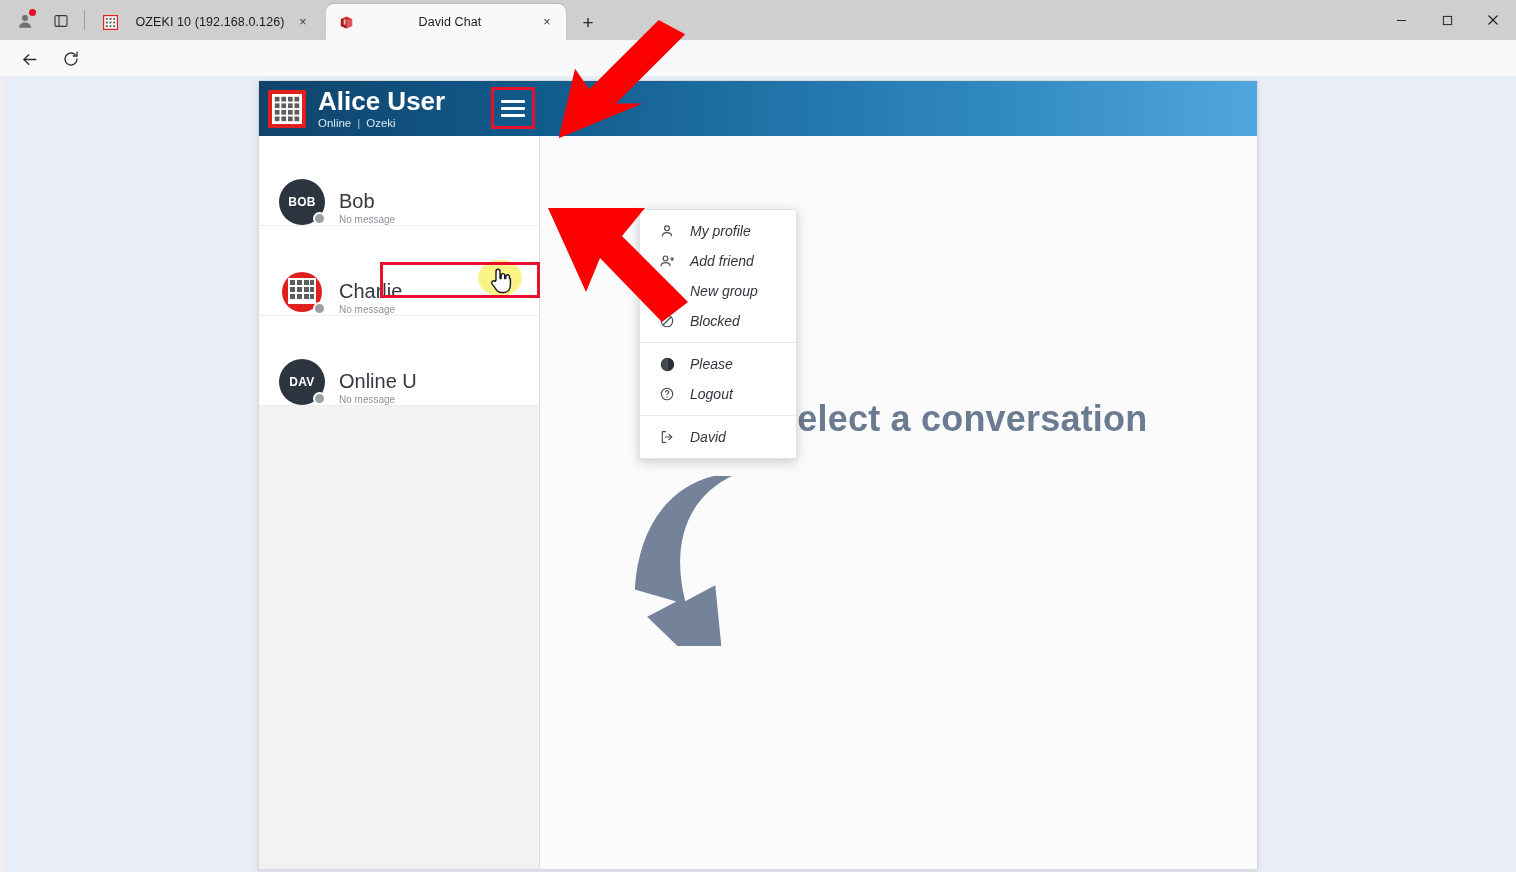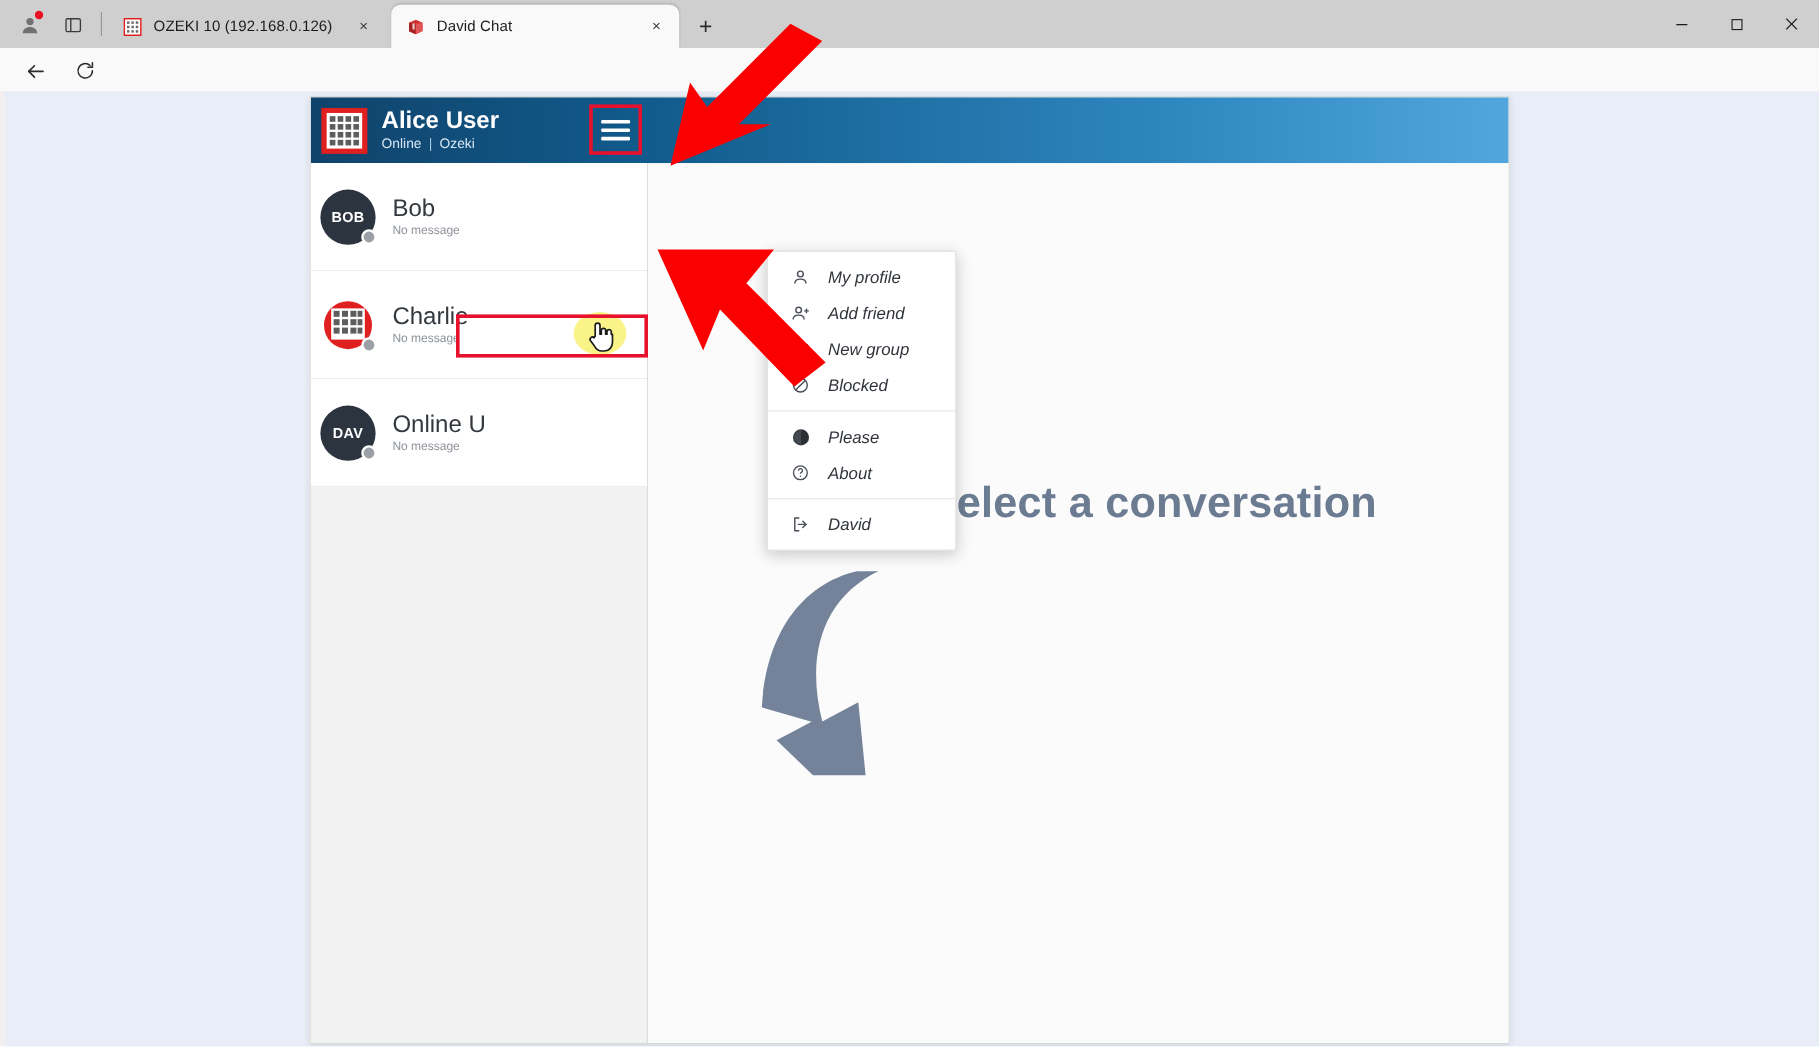--- a/index.html
+++ b/index.html
@@ -8,21 +8,21 @@
     font-family: "Liberation Sans", sans-serif;
     overflow: hidden;
     background: #ffffff;
   }
   #root { position: relative; width: 1516px; height: 880px; }
 
   
   .tabstrip {
     position: absolute; left: 0; top: 0; width: 1516px; height: 40px;
     background: #cfcfcf;
-    display: flex; align-items: flex-end;
+    display: flex; align-items: flex-end; text-align: center;
   }
   .profile-btn {
     position: absolute; left: 10px; top: 9px; width: 30px; height: 24px;
     display: flex; align-items: center; justify-content: center;
   }
   .profile-dot {
     position: absolute; right: 4px; top: 0px; width: 7px; height: 7px;
     border-radius: 50%; background: #e81123;
   }
   .tabs-btn {
@@ -102,40 +102,40 @@
     position: absolute; left: 0; top: 0; width: 1000px; height: 55px;
     background: linear-gradient(to right, #10436b 0%, #115b8c 28%, #2f87c0 72%, #51a7dd 100%);
     display: flex; align-items: center;
   }
   .hdr-avatar {
     width: 38px; height: 38px; margin-left: 9px; flex: 0 0 38px;
     background: #e02020; border: 3px solid #e02020;
     display: flex; align-items: center; justify-content: center;
   }
   .hdr-text { margin-left: 12px; }
-  .hdr-name { font-size: 20px; font-weight: 700; color: #ffffff; line-height: 1.05; }
+  .hdr-name { font-size: 26px; font-weight: 700; color: #ffffff; line-height: 1.05; }
   .hdr-sub { font-size: 11.5px; color: #d5e6f2; margin-top: 2px; }
   .hdr-sub .bar { margin: 0 6px; color: #a9c7dd; }
   .burger-wrap {
     position: absolute; left: 232px; top: 6px; width: 44px; height: 42px;
     border: 3px solid #e8112d;
     display: flex; align-items: center; justify-content: center;
   }
   .burger { width: 24px; }
   .burger span { display: block; height: 3px; background: #ffffff;
                  border-radius: 1px; margin: 4px 0; }
 
   
   .sidebar {
     position: absolute; left: 0; top: 55px; width: 281px; height: 735px;
     background: #f2f2f2; border-right: 1px solid #dddddd;
   }
   .contacts { background: #ffffff; }
   .contact {
-    height: 90px; display: flex; align-items: center; padding-left: 8px;
+    height: 90px; display: flex; align-items: flex-end; padding-left: 20px;
     border-bottom: 1px solid #ededed; background: #ffffff;
   }
   .av-wrap { position: relative; width: 46px; height: 46px; flex: 0 0 46px; }
   .avatar {
     width: 46px; height: 46px; border-radius: 50%;
     background: #2c3440; color: #ffffff;
     display: flex; align-items: center; justify-content: center;
     font-size: 12px; font-weight: 700; letter-spacing: .3px;
     overflow: hidden;
   }
@@ -510,21 +510,21 @@
         </div>
 
         <div class="mi">
           <span class="mi-ico">
             <svg width="16" height="16" viewBox="0 0 24 24" fill="none" stroke="#4a4f57" stroke-width="1.7">
               <circle cx="12" cy="12" r="8.6"></circle>
               <path d="M9.6 9.3a2.5 2.5 0 1 1 3.3 2.4c-.7.3-.9.8-.9 1.5"></path>
               <circle cx="12" cy="16.4" r=".9" fill="#4a4f57" stroke="none"></circle>
             </svg>
           </span>
-          <span>About</span>
+          <span>Logout</span>
         </div>
 
         <div class="mi-sep"></div>
 
         <div class="mi">
           <span class="mi-ico">
             <svg width="16" height="16" viewBox="0 0 24 24" fill="none" stroke="#4a4f57" stroke-width="1.8" stroke-linecap="round" stroke-linejoin="round">
               <path d="M10 4H5v16h5"></path>
                 <polyline points="15,8 19,12 15,16"></polyline>
                 <line x1="19" y1="12" x2="9.5" y2="12"></line>

